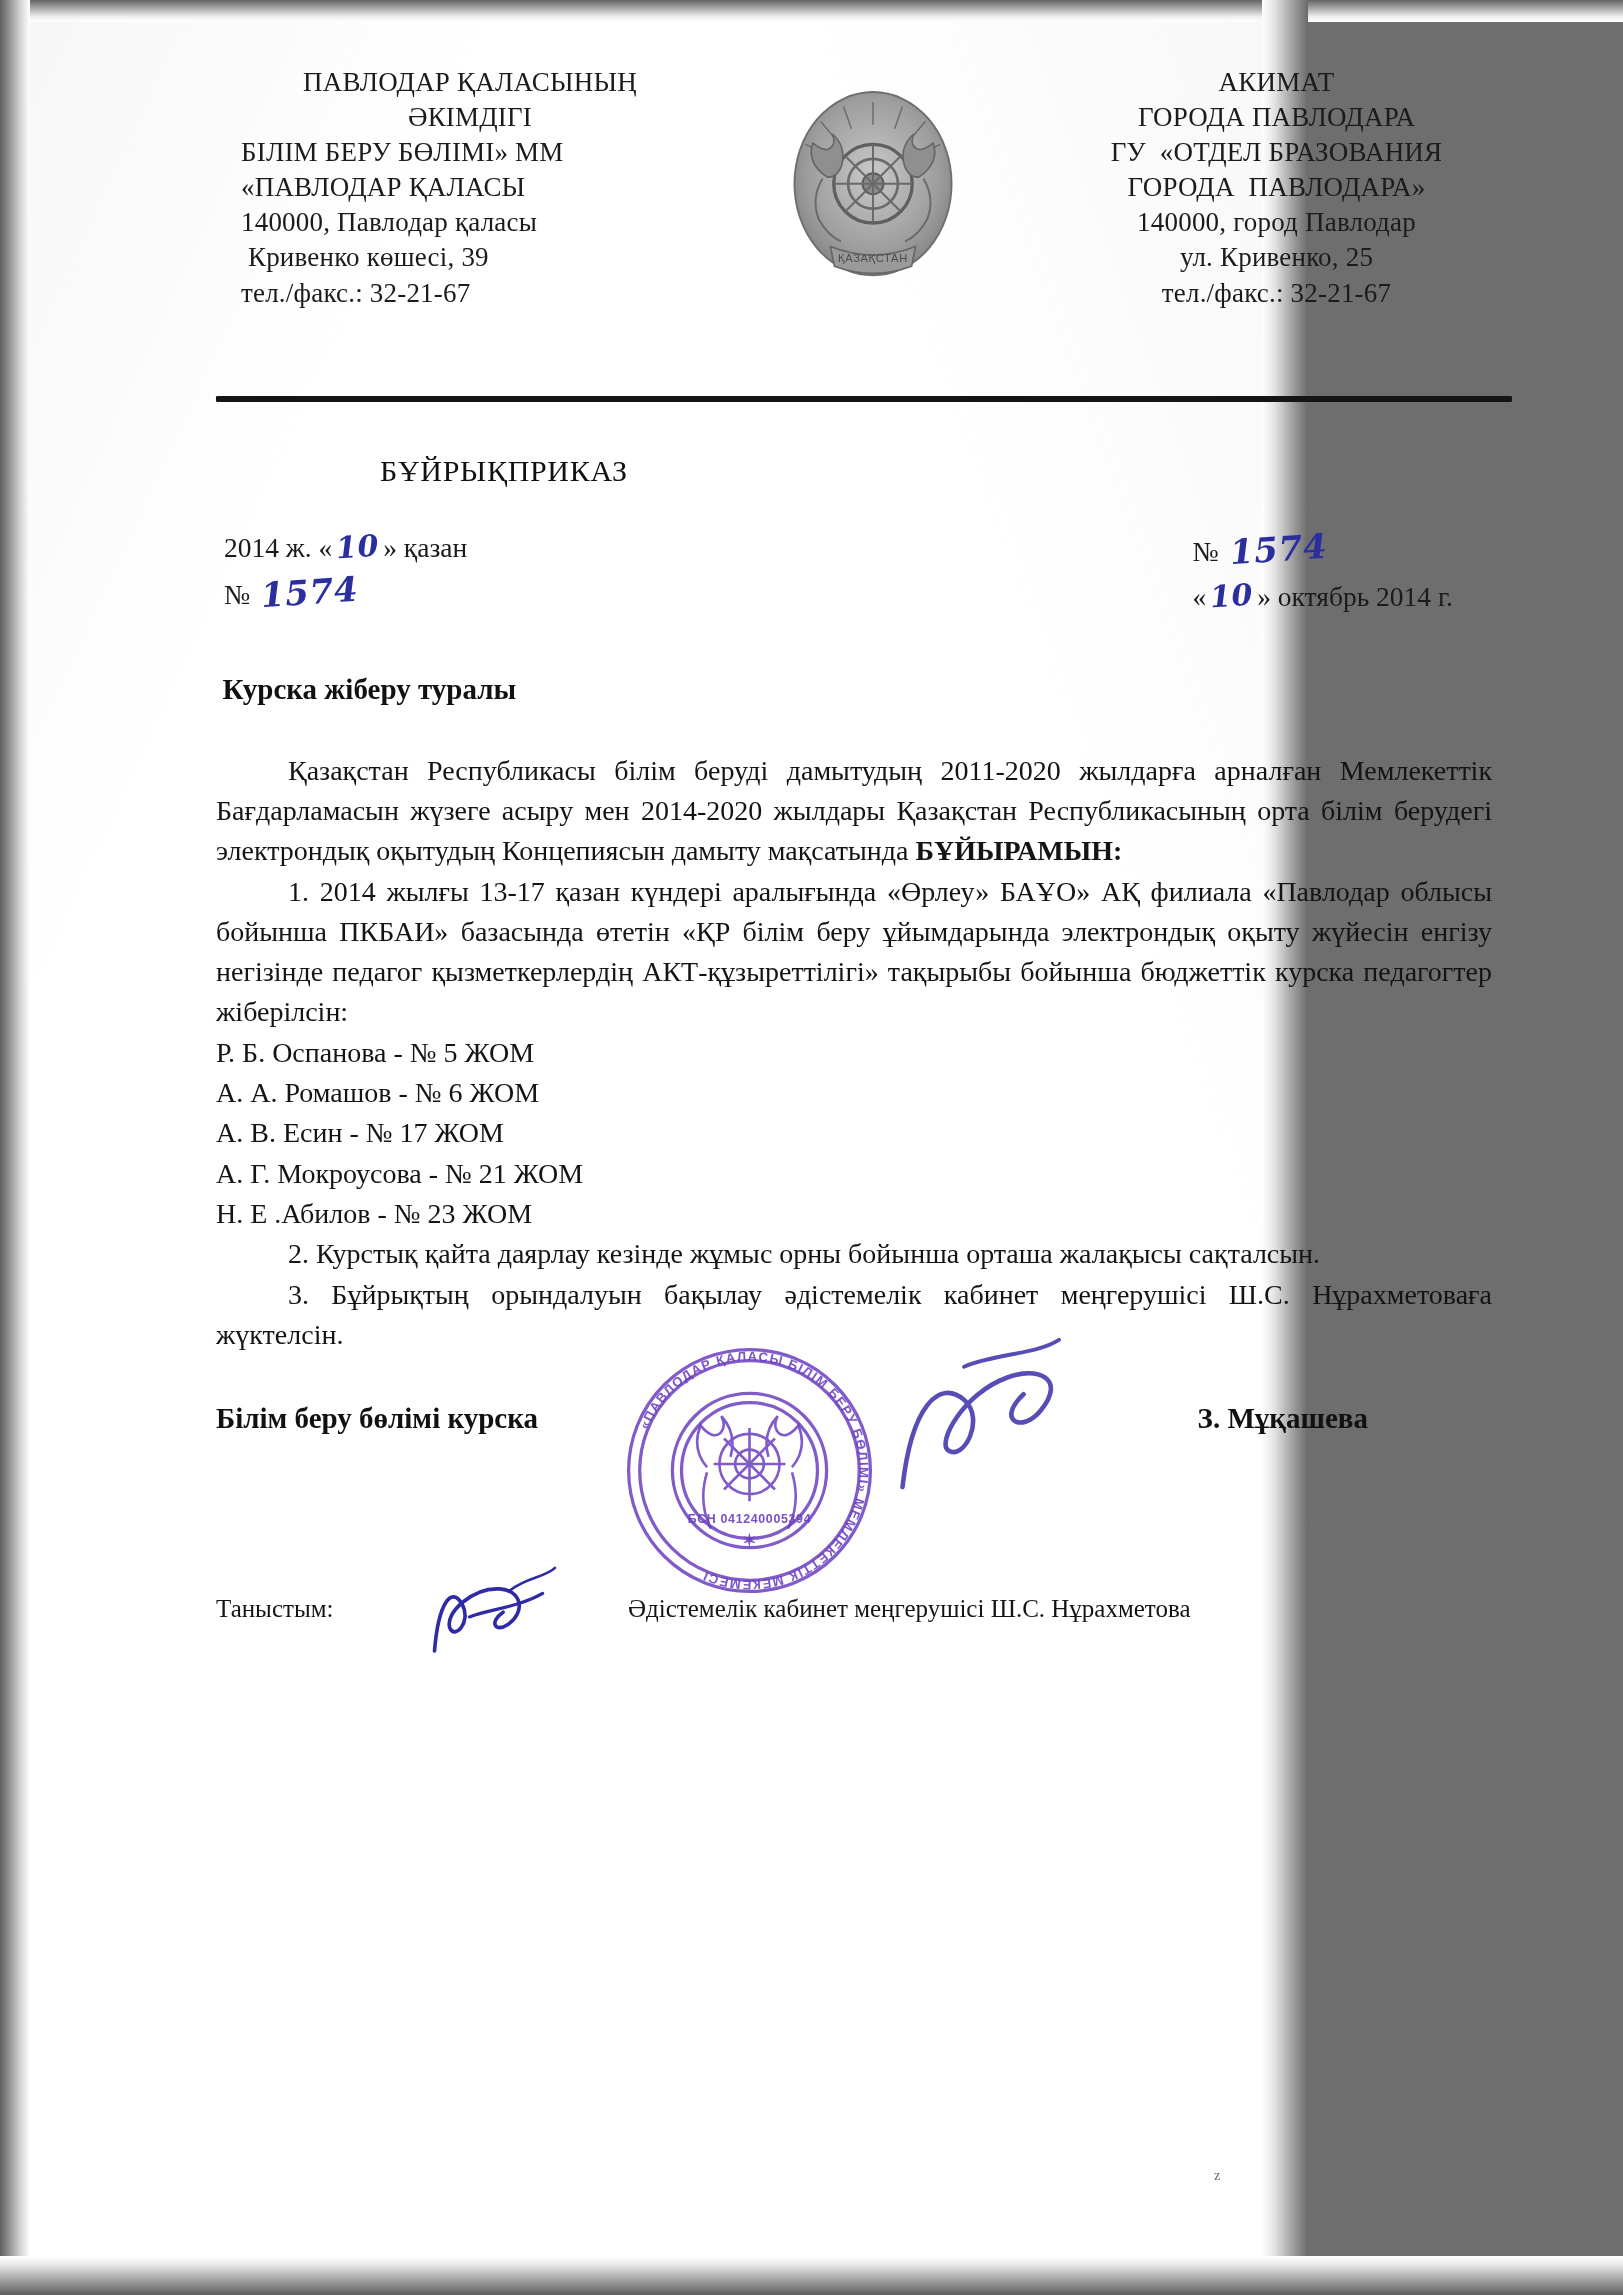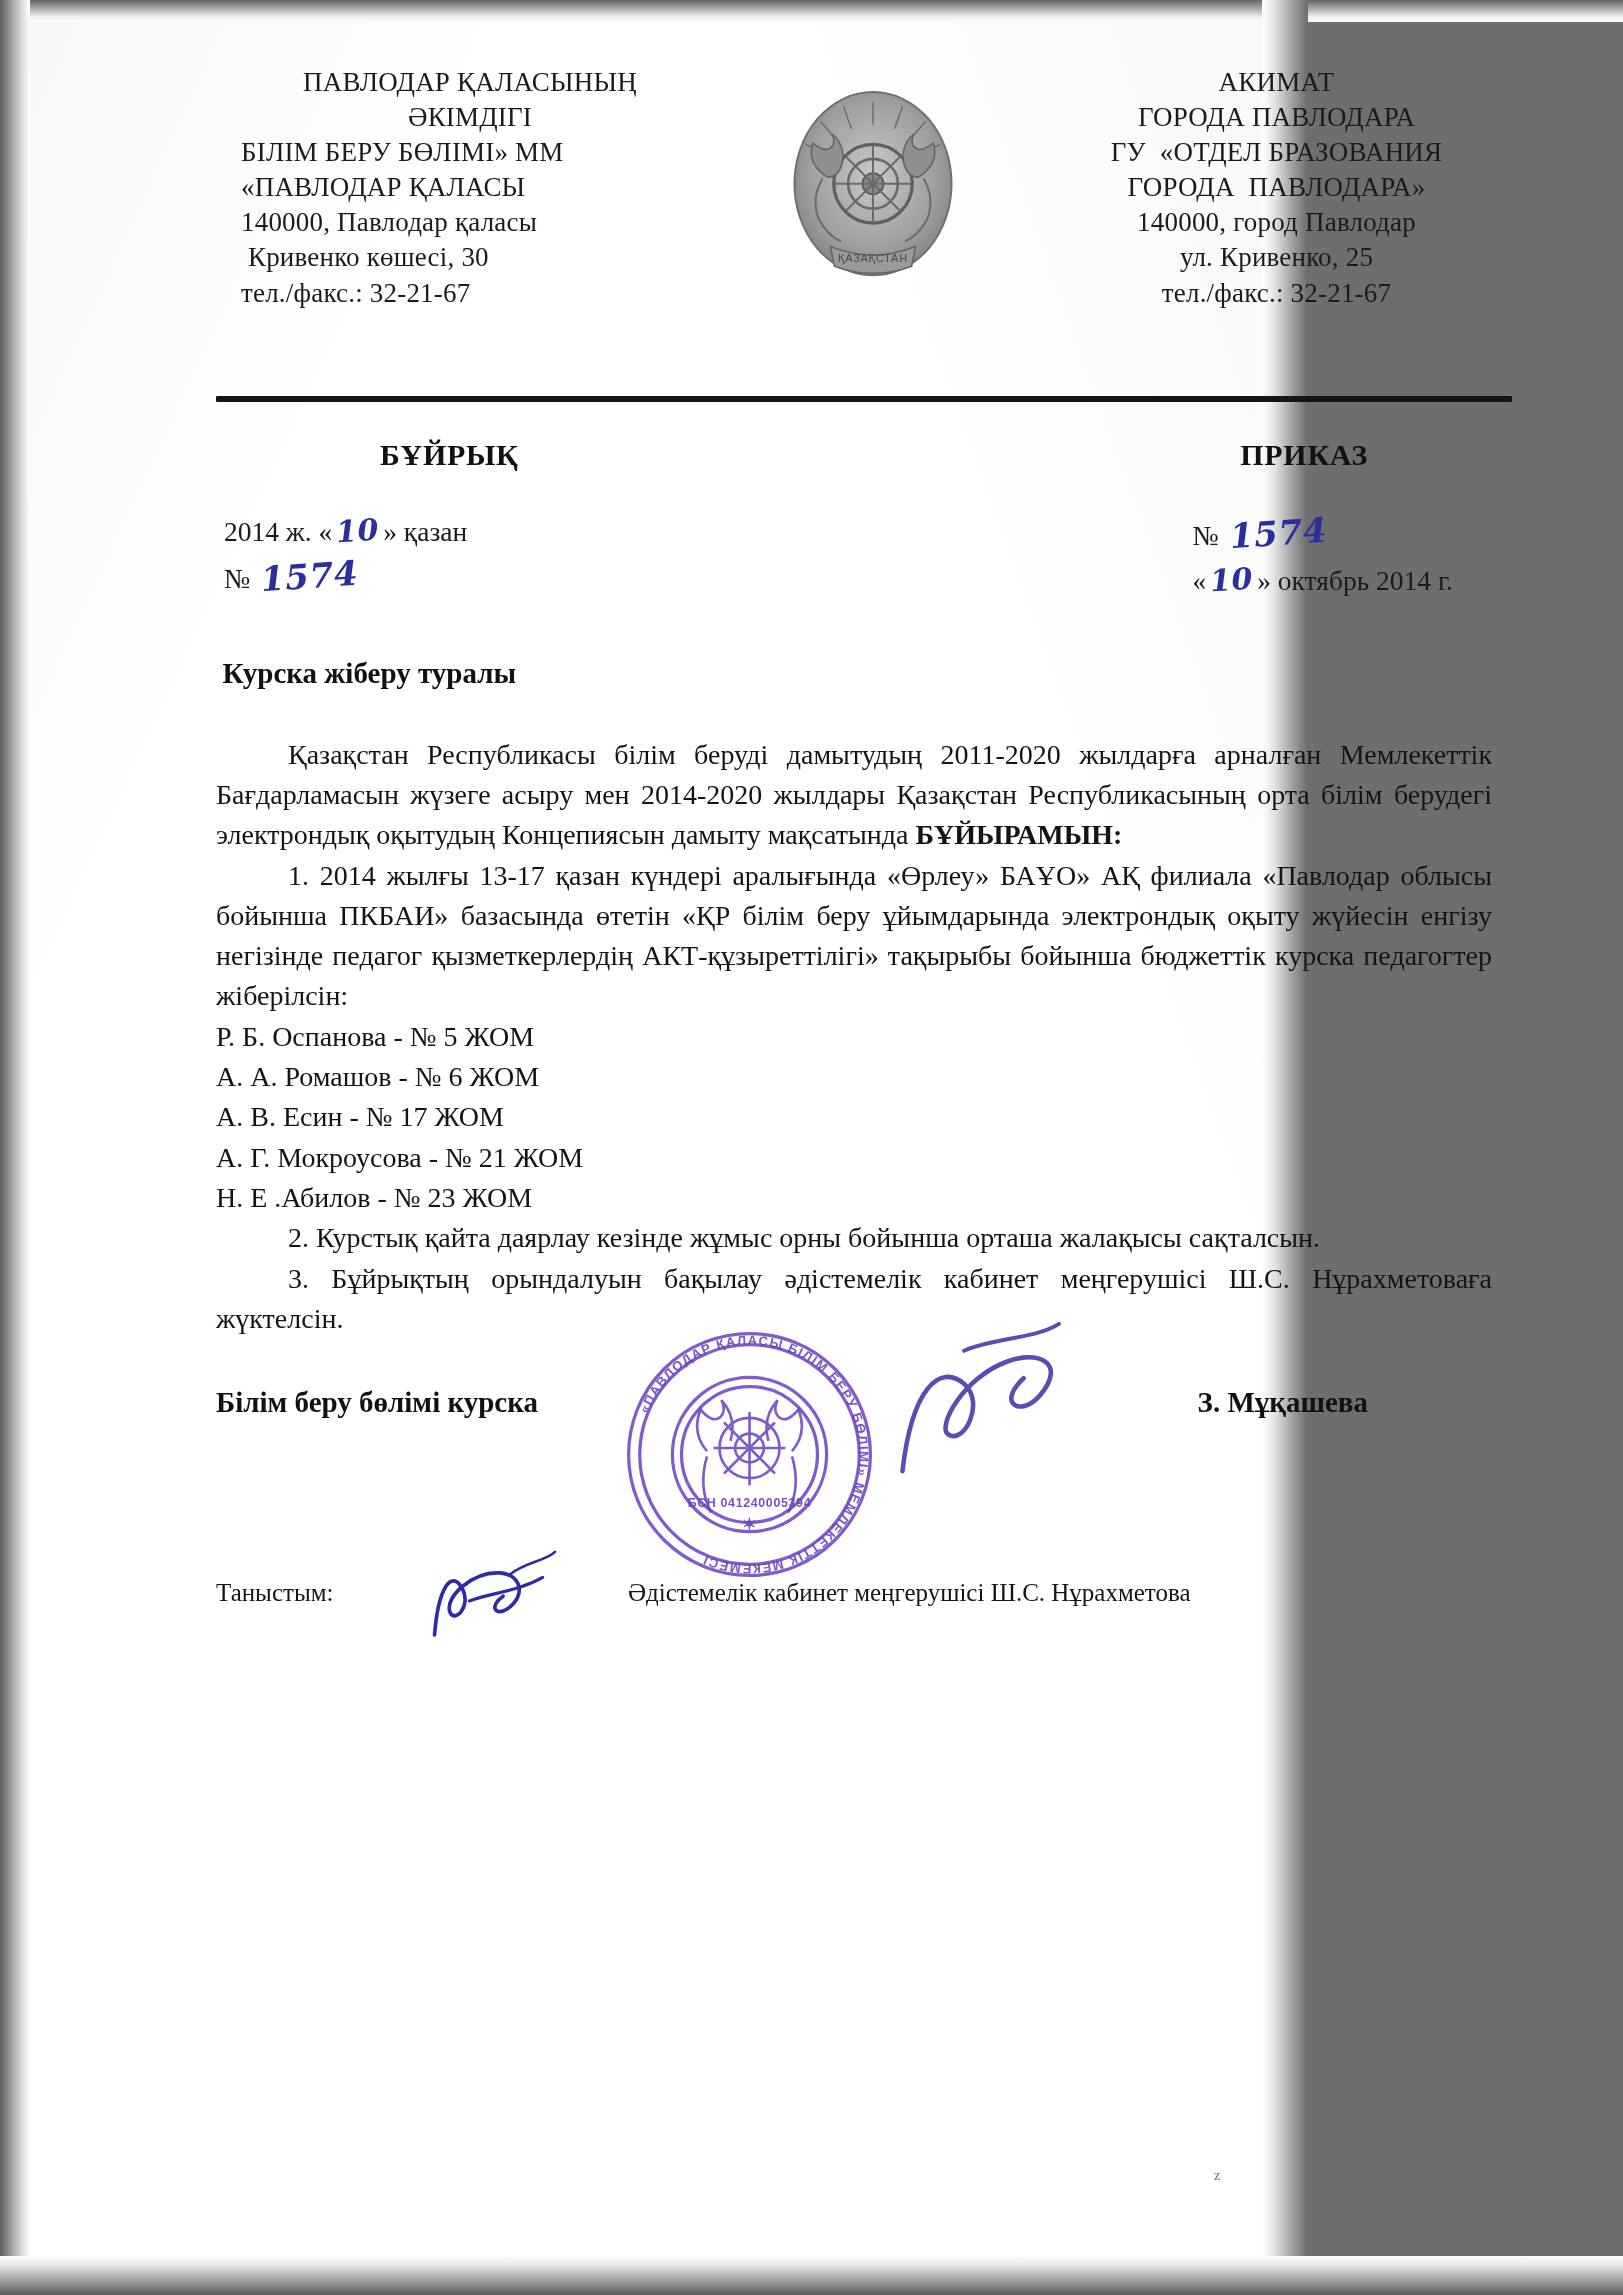--- a/index.html
+++ b/index.html
@@ -80,23 +80,22 @@
     margin-top: 3.9px;
     height: 5.9px;
     background: #151515;
     width: 1296px;
     border-radius: 1.3px;
   }
 
   
   .titles {
     display: flex;
-    justify-content: space-between;
-    margin-top: 36px;
-    font-weight: bold;
+    margin-top: 52px;
+    font-weight: normal;
     font-size: 30px;
     letter-spacing: 0.7px;
     color: #111;
   }
   .title-kz { margin-left: 164px; }
   .title-ru { margin-right: 144px; }
 
   
   .dates {
     display: flex;
@@ -215,21 +214,21 @@
   <div class="content">
 
     <div class="letterhead">
 
       <div class="lh-col lh-left">
         <div class="l1">ПАВЛОДАР ҚАЛАСЫНЫҢ</div>
         <div class="l2">ӘКІМДІГІ</div>
         <div>БІЛІМ БЕРУ БӨЛІМІ» ММ</div>
         <div>«ПАВЛОДАР ҚАЛАСЫ</div>
         <div>140000, Павлодар қаласы</div>
-        <div> Кривенко көшесі, 30</div>
+        <div> Кривенко көшесі, 39</div>
         <div>тел./факс.: 32-21-67</div>
       </div>
 
       <div class="emblem">
         <svg viewBox="0 0 330 330" width="216" height="216" aria-hidden="true">
           <defs>
             <radialGradient id="emb" cx="50%" cy="45%" r="60%">
               <stop offset="0%" stop-color="#c9c9c9"></stop>
               <stop offset="70%" stop-color="#9d9d9d"></stop>
               <stop offset="100%" stop-color="#7d7d7d"></stop>

